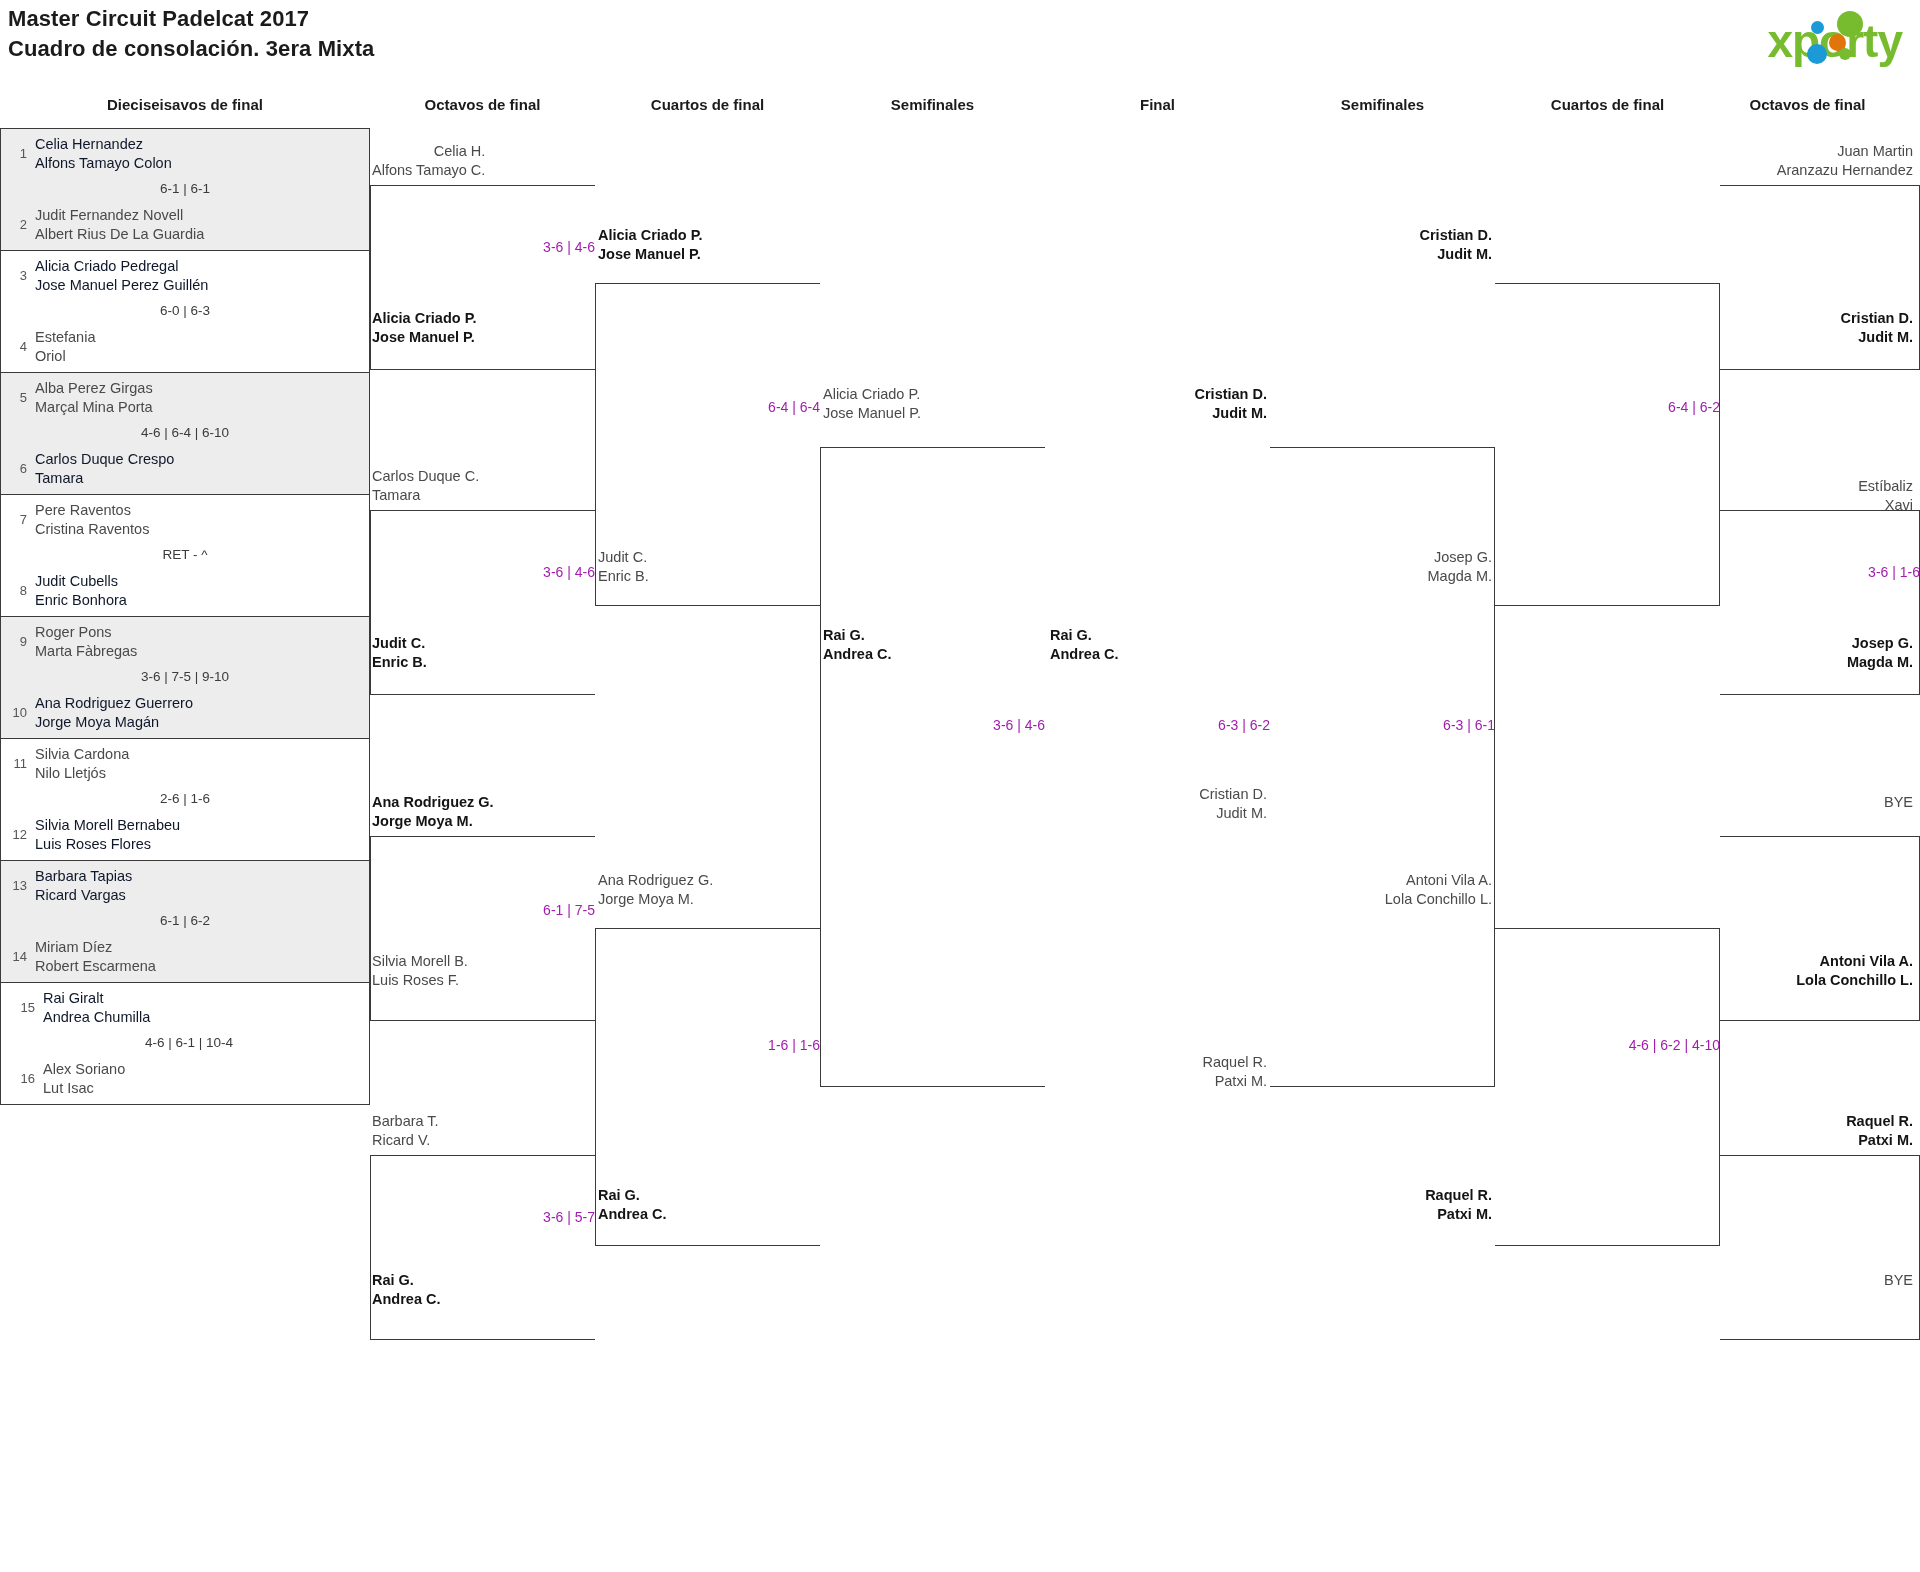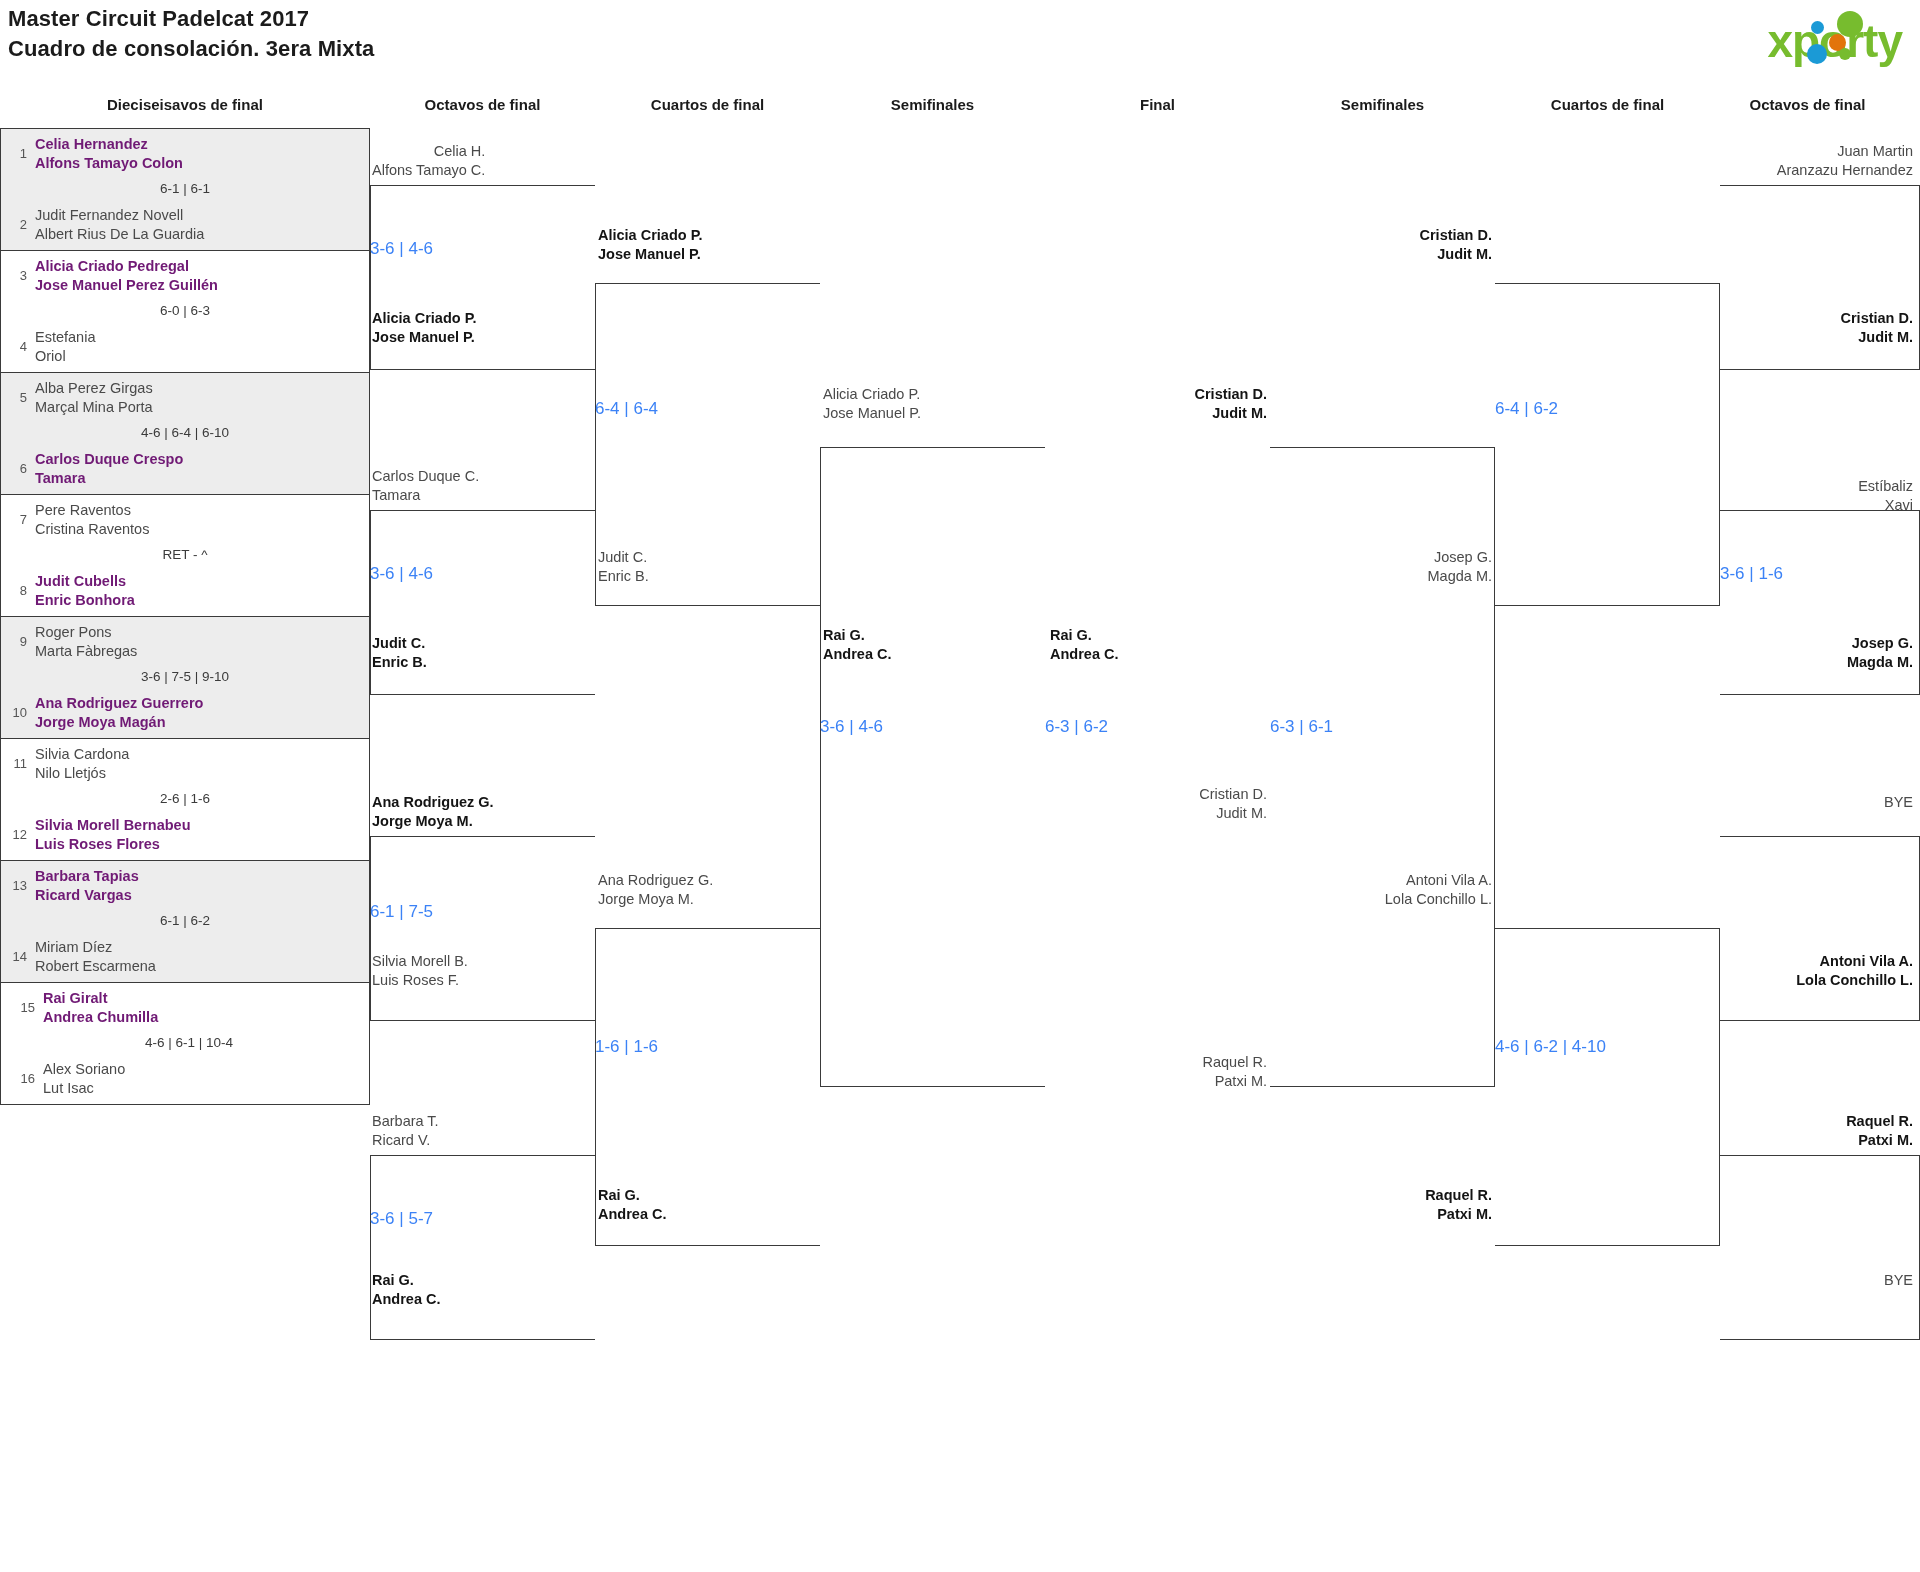--- a/index.html
+++ b/index.html
@@ -34,35 +34,35 @@
   }
 
   
   .seedlist { position: absolute; left: 0px; top: 128px; width: 370px; border: 1px solid #3a3a3a; }
   .seed-pair { border-bottom: 1px solid #3a3a3a; position: relative; }
   .seed-pair:last-child { border-bottom: none; padding-left: 8px; }
   .seed-pair.shade { background: #ededed; }
   .seed-row { display: flex; align-items: flex-start; padding: 6px 6px 6px 4px; }
   .seed-num { width: 22px; flex: 0 0 22px; text-align: right; font-size: 13px; color: #555; padding-top: 11px; }
   .seed-names { padding-left: 8px; font-size: 14.5px; line-height: 19px; }
-  .seed-names.win { font-weight: bold; color: #701a75; }
+  .seed-names.win { font-weight: normal; color: #0f172a; }
   .seed-names.lose { font-weight: normal; color: #4a4a4a; }
   .seed-score { text-align: center; font-size: 13.5px; color: #3b3b3b; padding: 2px 0 4px 0; }
 
   
   .bx { position: absolute; border: 1px solid #3a3a3a; }
   .bx-l { border-right: none; }      
   .bx-r { border-left: none; }       
 
   .nm { position: absolute; font-size: 14.5px; line-height: 19px; white-space: nowrap; }
   .nm.win  { font-weight: bold; color: #141414; }
   .nm.lose { font-weight: normal; color: #4a4a4a; }
   .nm.r { text-align: right; }
 
-  .sc { position: absolute; font-size: 17px; color: #3b82f6; white-space: nowrap; text-align: left; }
+  .sc { position: absolute; font-size: 14px; color: #a21caf; white-space: nowrap; text-align: right; }
 </style>
 </head>
 <body>
 
 <div id="root">
 
   <div class="title-block">
     <div class="title-line">Master Circuit Padelcat 2017</div>
     <div class="title-line">Cuadro de consolación. 3era Mixta</div>
   </div>

